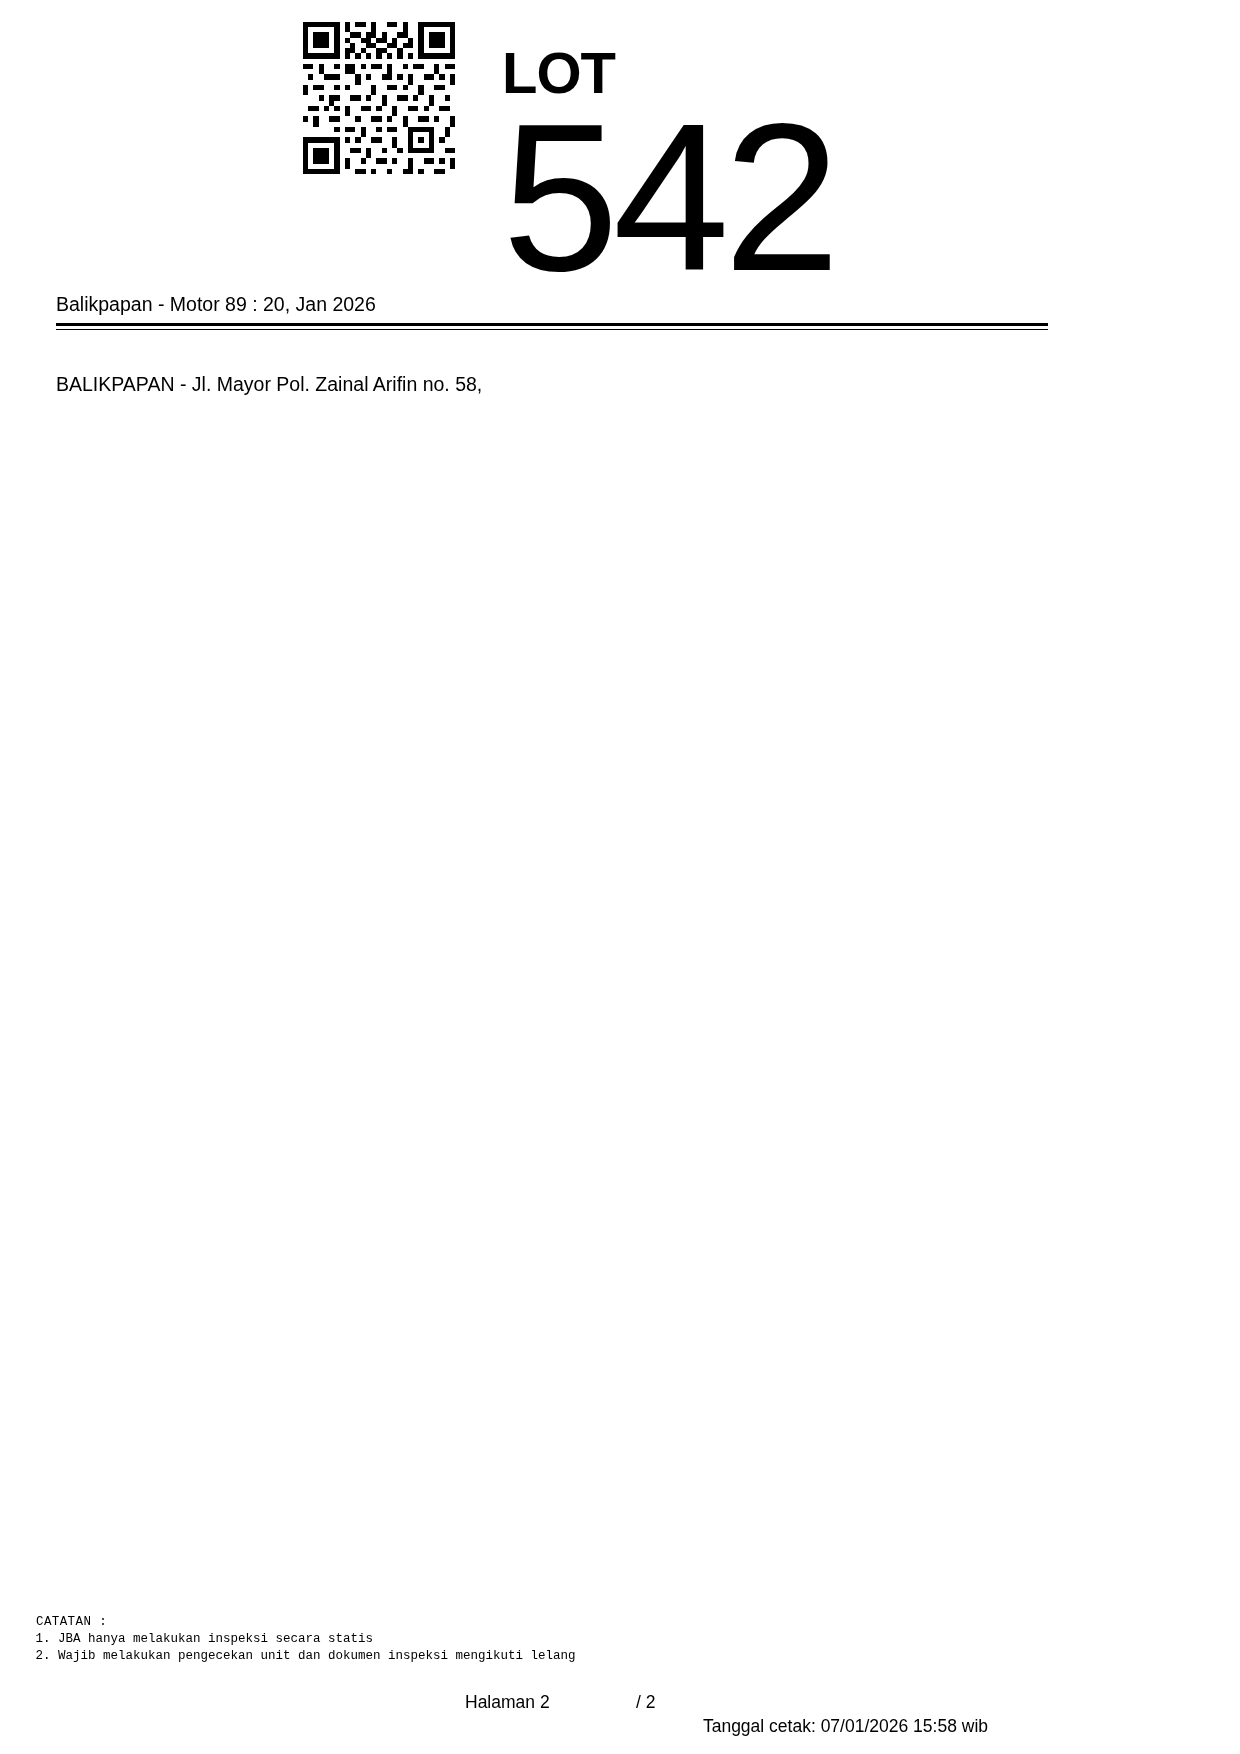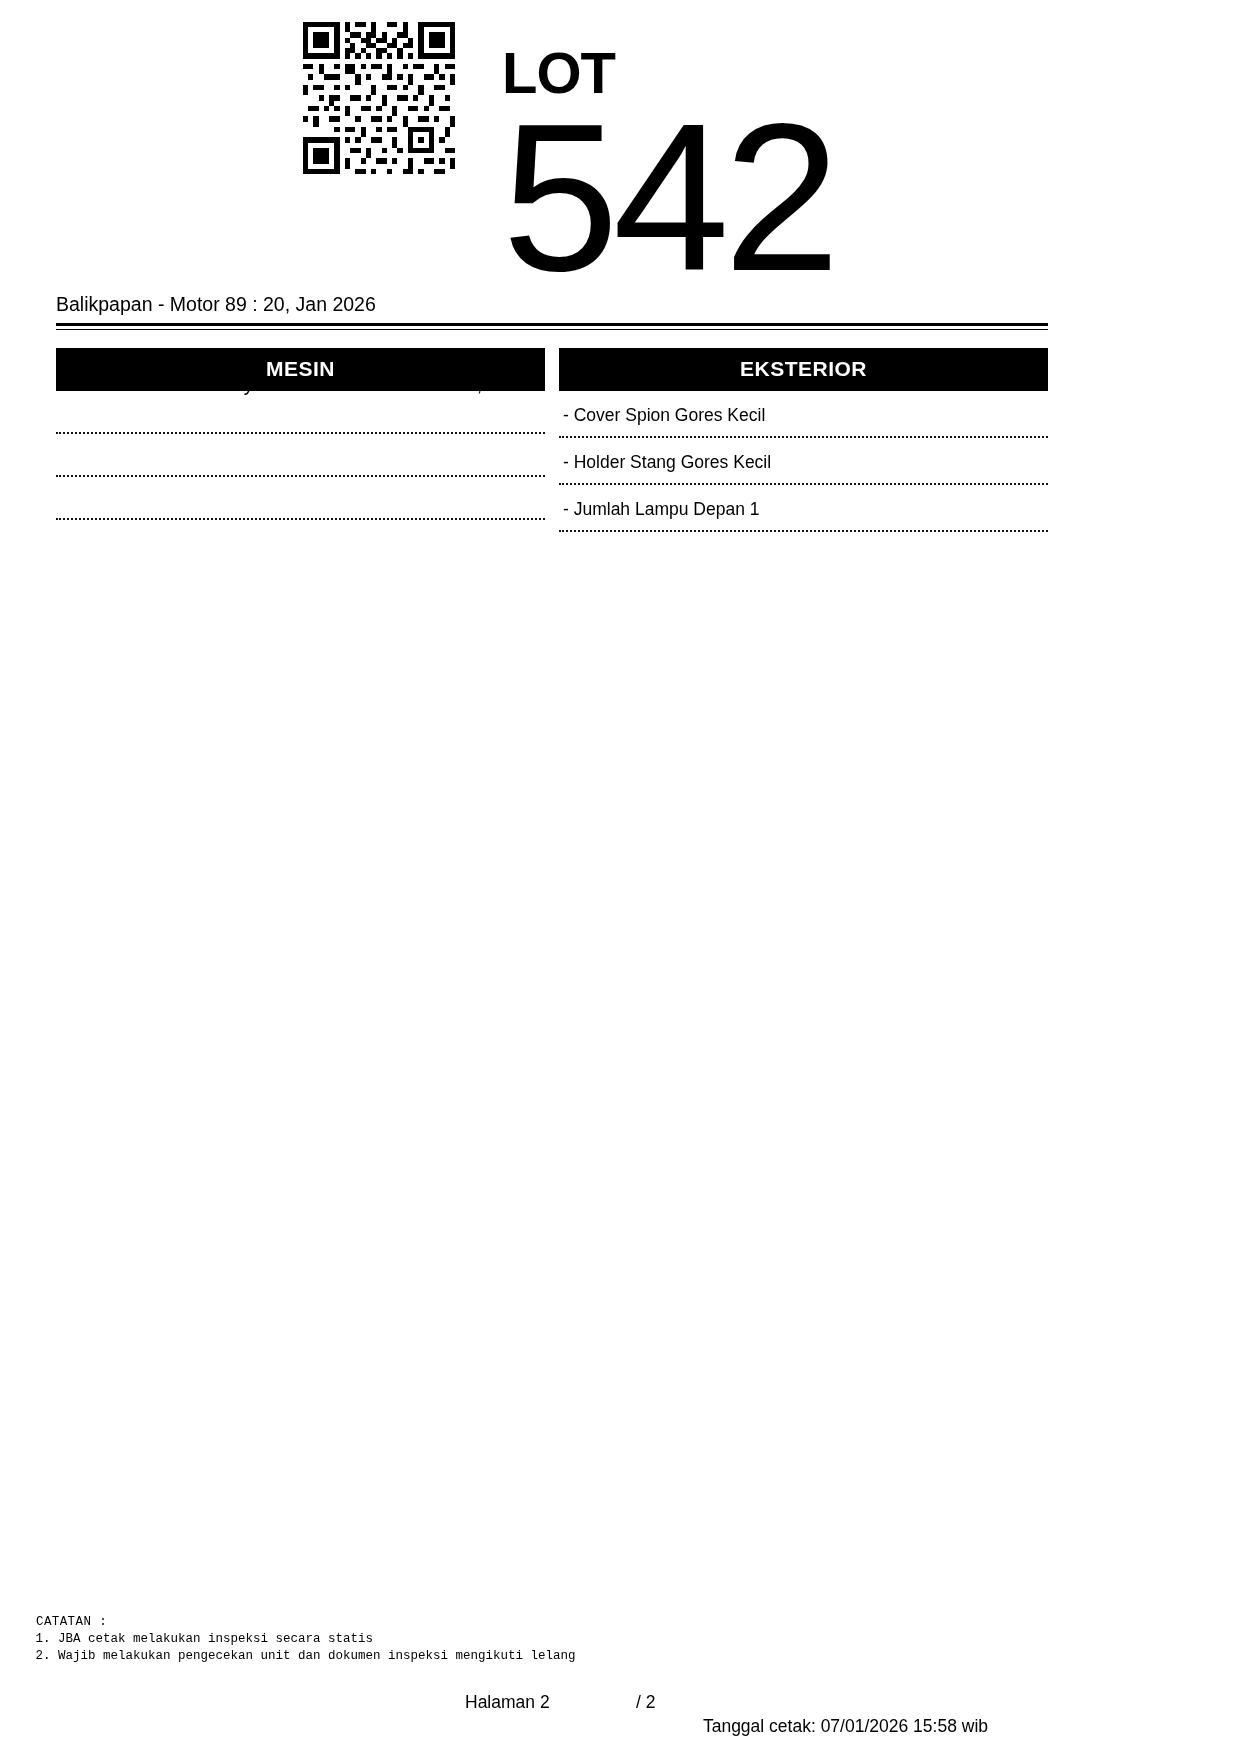--- a/index.html
+++ b/index.html
@@ -341,46 +341,25 @@
 
     <div class="addr">
       <div>Balikpapan - Motor 89 : 20, Jan 2026</div>
       <div>BALIKPAPAN - Jl. Mayor Pol. Zainal Arifin no. 58,</div>
     </div>
 
     <div class="rule-thick"></div>
     <div class="rule-thin"></div>
   </div>
 
-  <div class="sections">
-
-    <div class="col">
-      <div class="col-title">MESIN</div>
-      <div class="items">
-        <div class="item empty"></div>
-        <div class="item empty"></div>
-        <div class="item empty"></div>
-      </div>
-    </div>
-
-    <div class="col">
-      <div class="col-title">EKSTERIOR</div>
-      <div class="items">
-        <div class="item">- Cover Spion Gores Kecil</div>
-        <div class="item">- Holder Stang Gores Kecil</div>
-        <div class="item">- Jumlah Lampu Depan 1</div>
-      </div>
-    </div>
-
-  </div>
 
   <div class="footer-note">
     <div class="title">CATATAN :</div>
     <ol>
-      <li>JBA cetak melakukan inspeksi secara statis</li>
+      <li>JBA hanya melakukan inspeksi secara statis</li>
       <li>Wajib melakukan pengecekan unit dan dokumen inspeksi mengikuti lelang</li>
     </ol>
   </div>
 
   <div class="footer-bar">
     <div class="page-num">Halaman 2</div>
     <div class="page-total">/ 2</div>
     <div class="print-date">Tanggal cetak: 07/01/2026 15:58 wib</div>
   </div>
 

